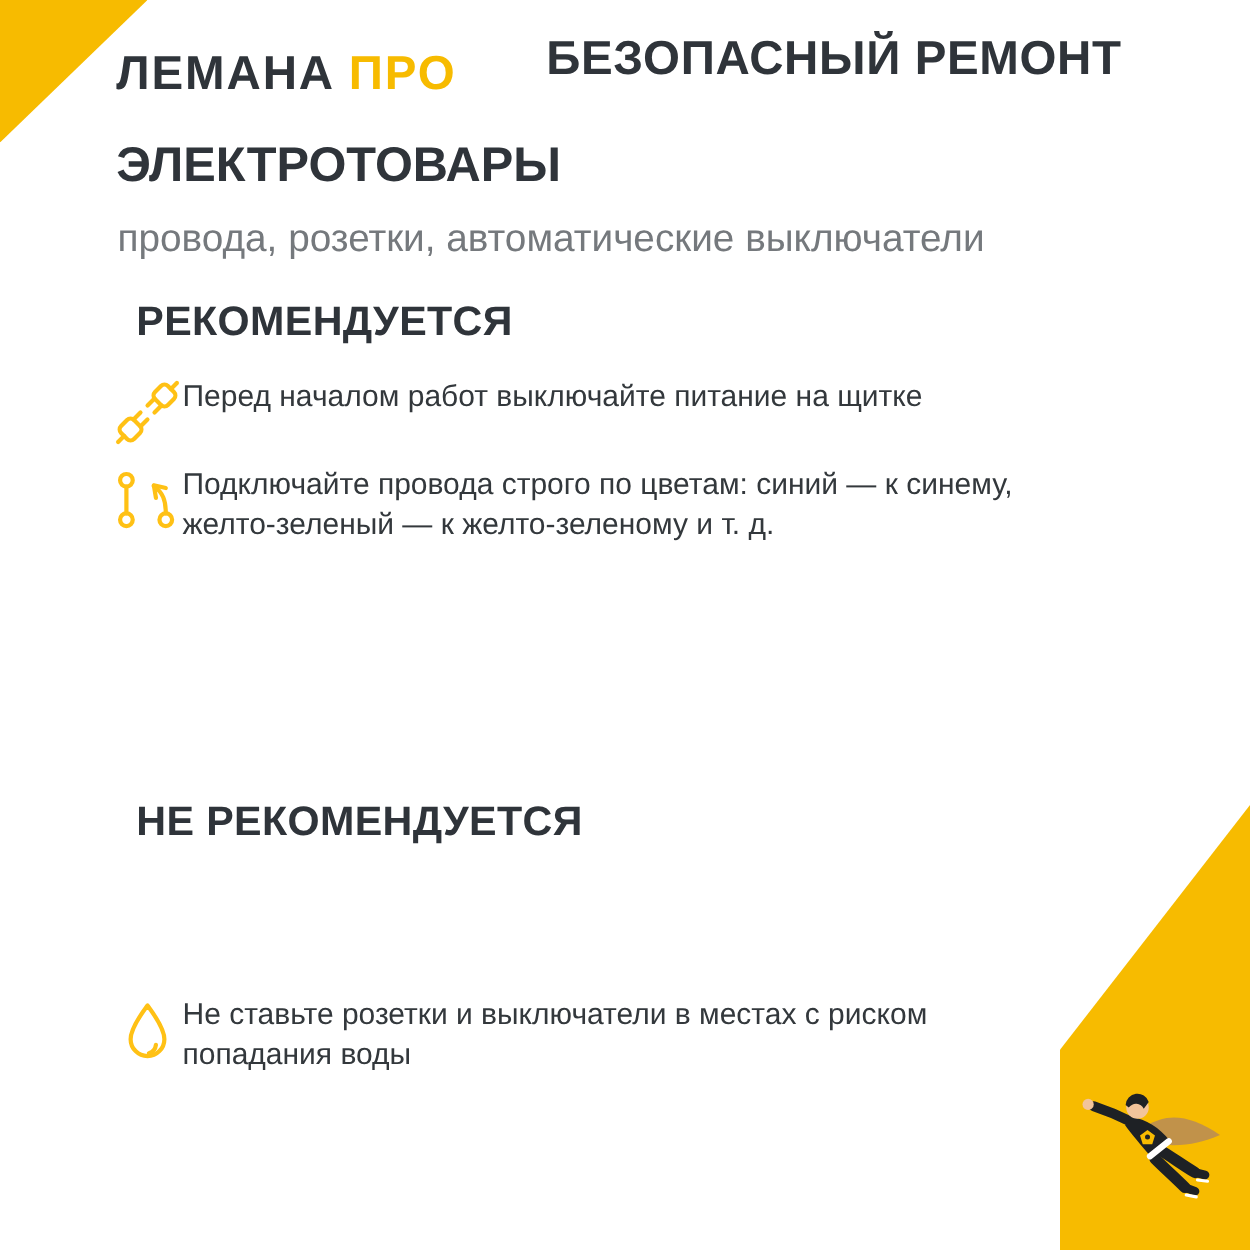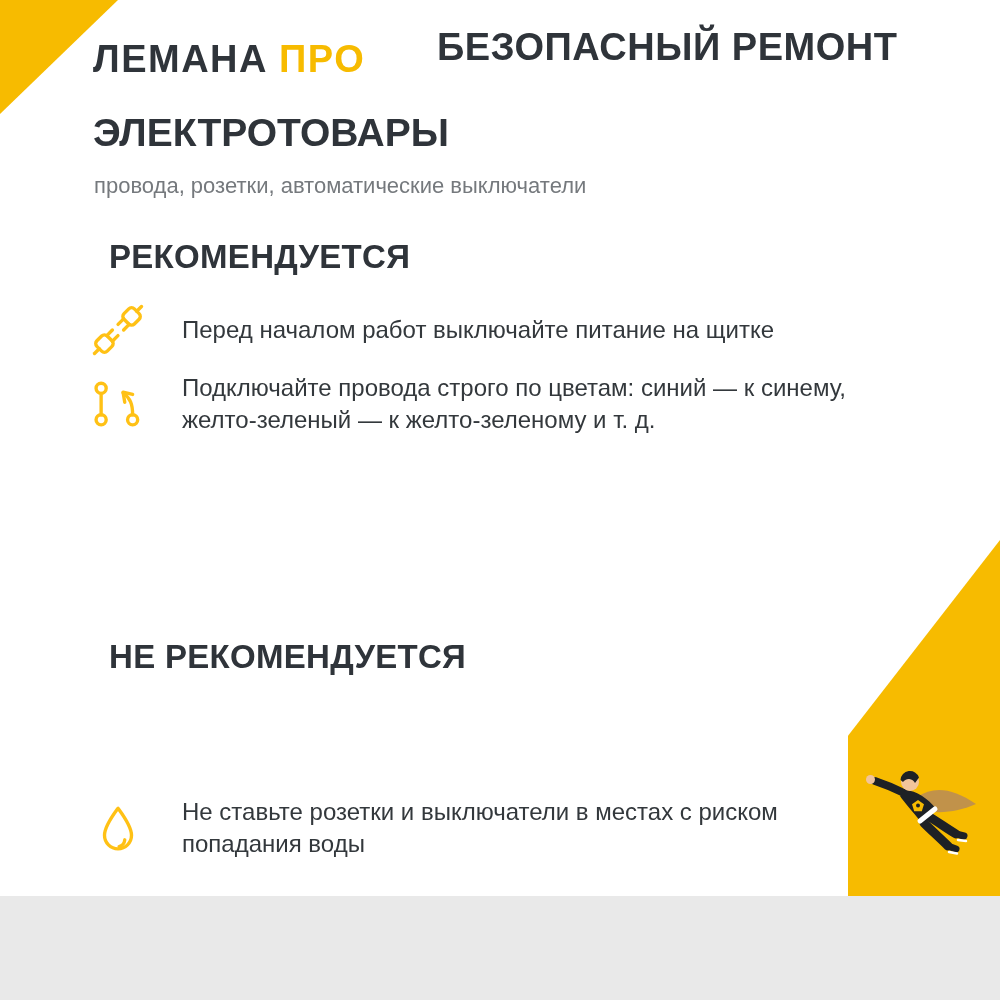--- a/index.html
+++ b/index.html
@@ -6,21 +6,21 @@
     --accent_yellow:#F7BB00;
     --icon_yellow:#FFC115;
     --dark:#2F343A;
     --gray:#75797D;
     --body_text:#33383C;
   }
   *{margin:0;padding:0;box-sizing:border-box;}
   html,body{background:#e9e9e9;}
   .page{
     position:relative;
-    width:1000px;height:896px;
+    width:1000px;height:1000px;
     background:#ffffff;
     font-family:"Liberation Sans", sans-serif;
     overflow:hidden;
     margin:0 auto;
   }
   
   .corner-tl{
     position:absolute;left:0;top:0;width:118px;height:114px;
     background:var(--accent_yellow);
     clip-path:polygon(0 0,100% 0,0 100%);
@@ -47,33 +47,33 @@
     letter-spacing:.5px;color:var(--dark);
   }
   
   .page-title{
     position:absolute;left:93px;top:112px;
     font-size:39px;font-weight:700;line-height:1.1;
     color:var(--dark);letter-spacing:0;
   }
   .page-subtitle{
     position:absolute;left:94px;top:172px;
-    font-size:22px;line-height:1.25;color:var(--gray);
+    font-size:31px;line-height:1.25;color:var(--gray);
   }
   
   .section-heading{
     position:absolute;left:109px;
     font-size:33px;font-weight:700;line-height:1;
     color:var(--dark);letter-spacing:.3px;
   }
   .h-rec{top:240px;}
   .h-nrec{top:592px;margin-top:48px;}
   .row{
     position:absolute;left:90px;width:830px;
-    display:flex;align-items:center;gap:36px;
+    display:flex;align-items:flex-start;
   }
   .row .icon{
     width:56px;min-width:56px;height:56px;
     display:flex;align-items:center;justify-content:center;
     color:var(--icon_yellow);
   }
   .row .icon svg{width:54px;height:54px;display:block;}
   .item-text{
     font-size:24px;line-height:32px;color:var(--body_text);
     white-space:pre-line;

